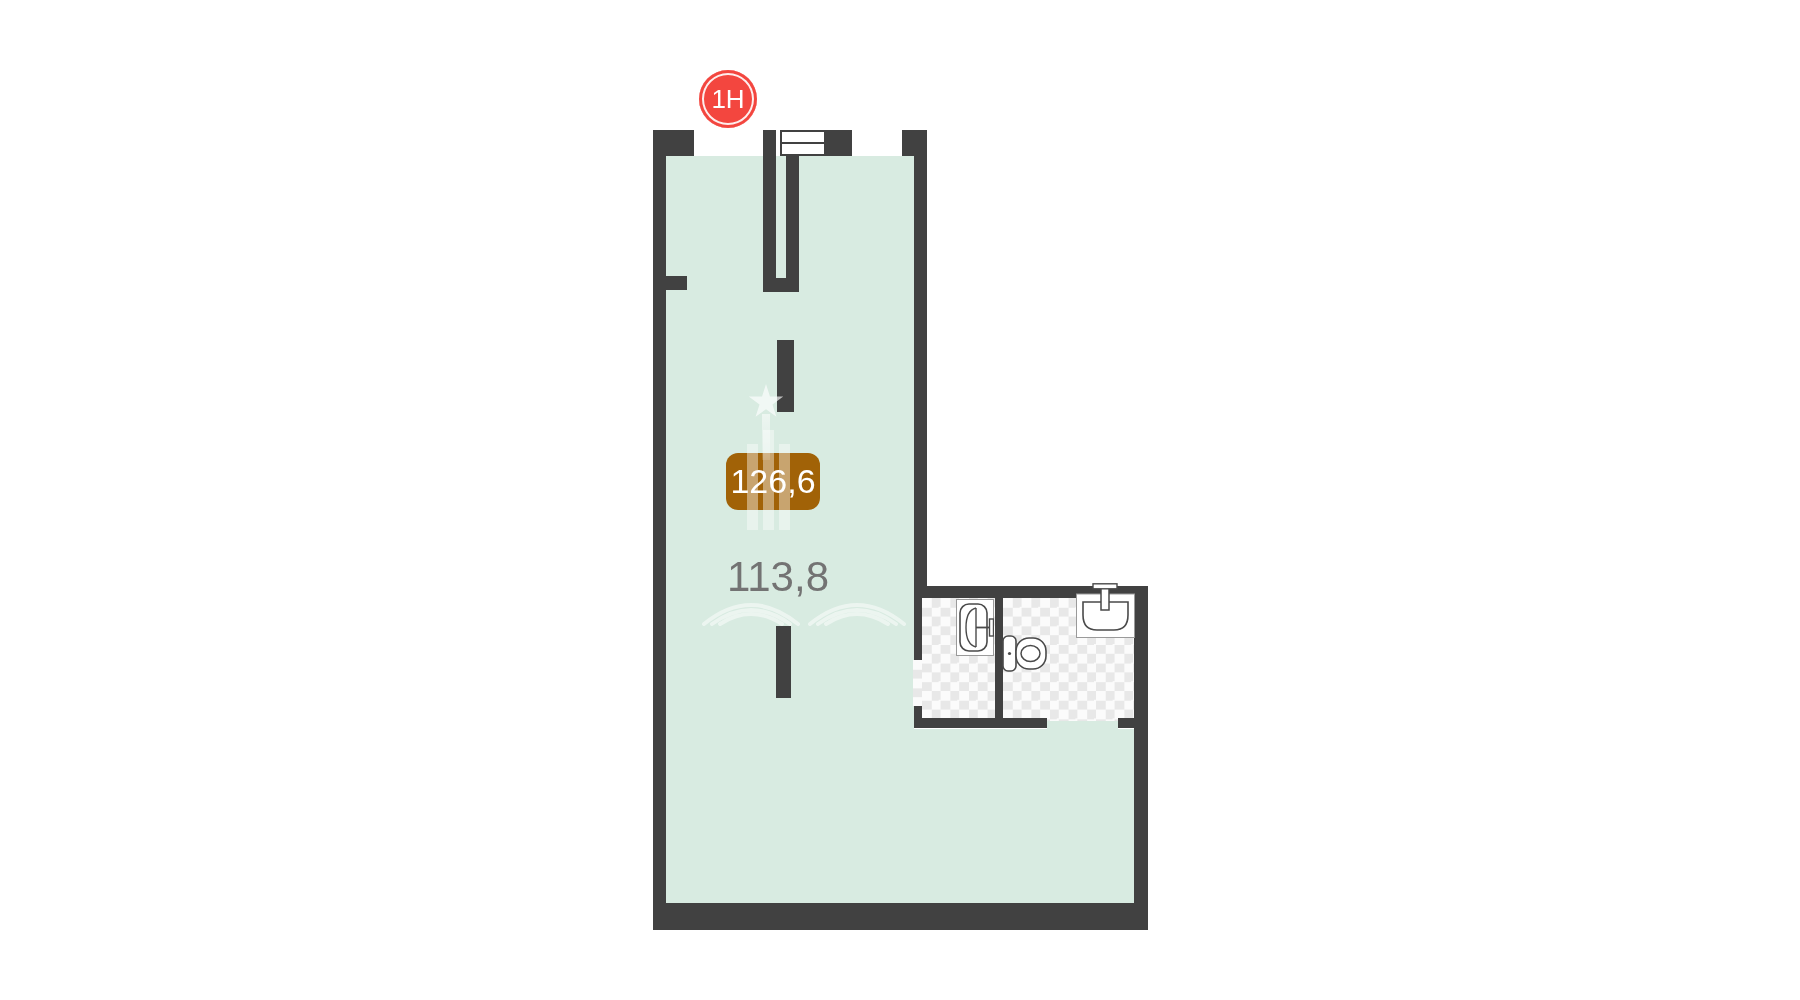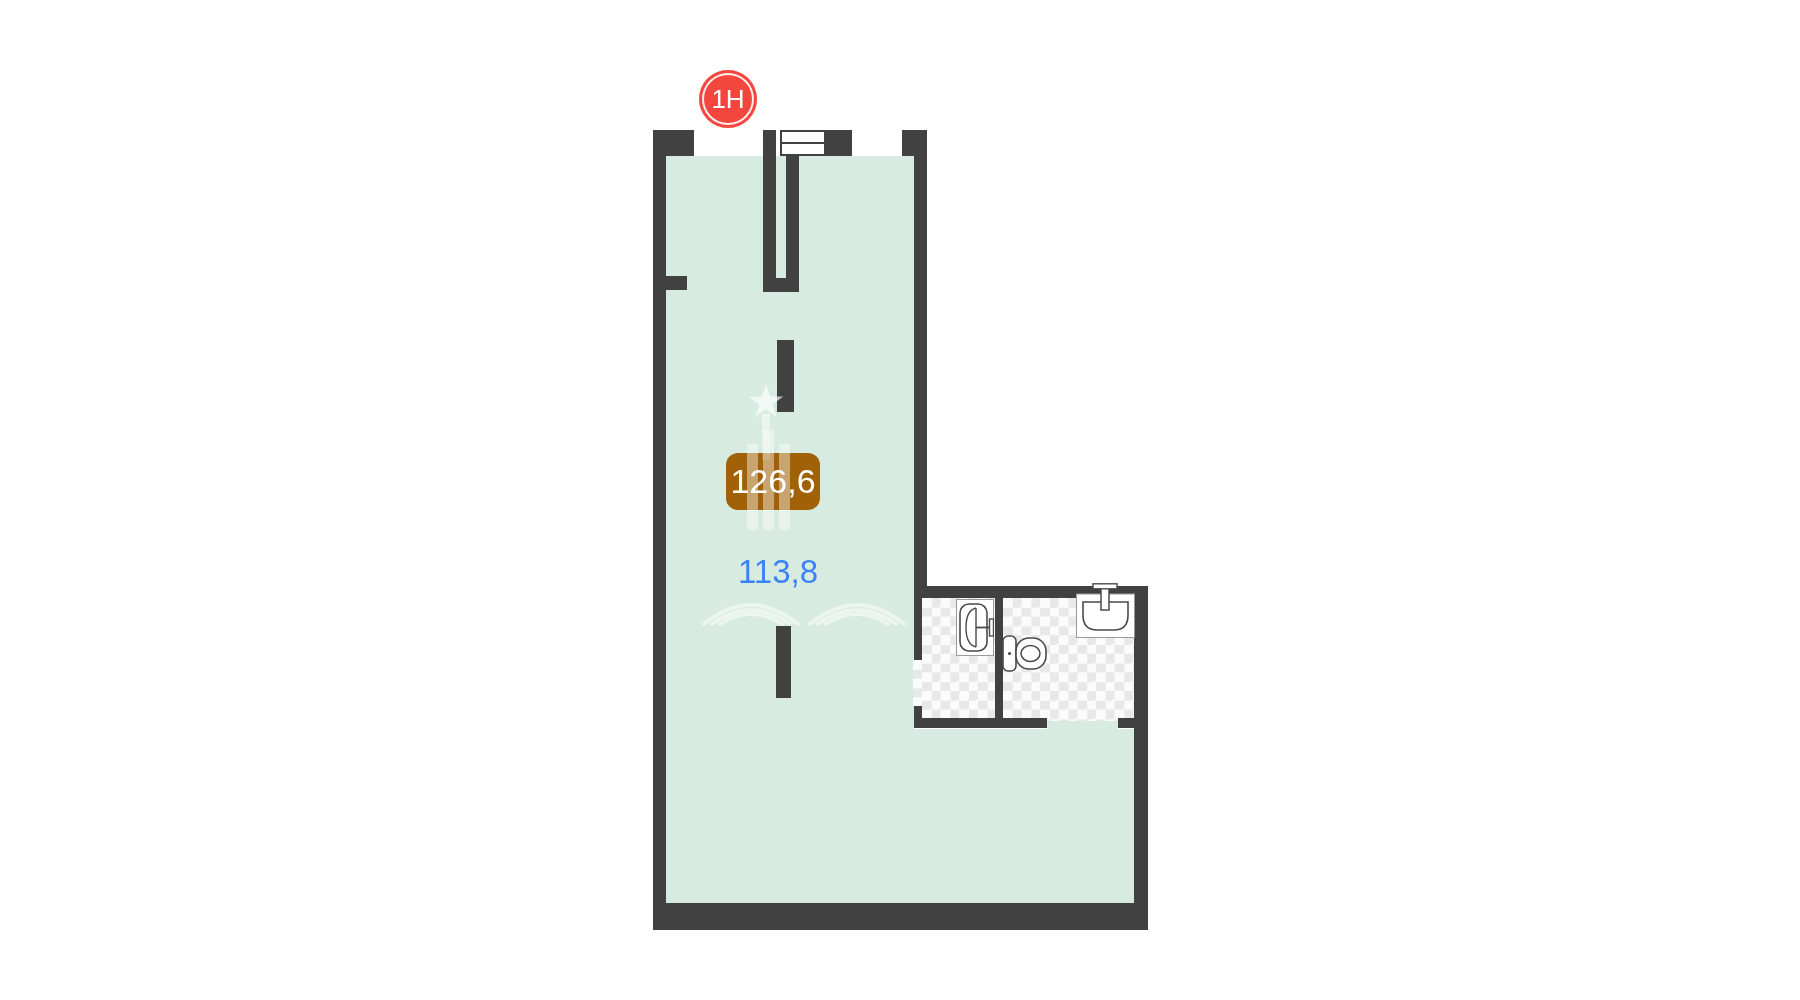--- a/index.html
+++ b/index.html
@@ -28,21 +28,21 @@
   .wm-beam{background:linear-gradient(to bottom,rgba(255,255,255,0.55),rgba(255,255,255,0.12));}
   
   .fixture{z-index:4;}
   
   .unit-badge{width:58px;height:58px;border-radius:50%;background:#f3463f;z-index:6;
     box-shadow:inset 0 0 0 3px #f3463f, inset 0 0 0 5px rgba(255,255,255,0.9);
     display:flex;align-items:center;justify-content:center;color:#ffffff;font-size:26px;cursor:pointer;}
   .area-badge{width:94px;height:57px;border-radius:12px;background:#a16207;z-index:4;cursor:pointer;}
   .area-badge .txt{position:absolute;inset:0;display:flex;align-items:center;justify-content:center;
     color:#ffffff;font-size:34px;z-index:7;}
-  .sec-area{width:140px;text-align:center;font-size:33px;color:#3b82f6;z-index:6;}
+  .sec-area{width:140px;text-align:center;font-size:42px;color:#737373;z-index:6;}
 </style>
 </head>
 <body>
 
 <div id="screen">
 
   <div class="abs room" style="left:666px;top:156px;width:248px;height:747px;"></div>
   <div class="abs room" style="left:914px;top:729px;width:220px;height:174px;"></div>
   <div class="abs room" style="left:1047px;top:718px;width:71px;height:11px;"></div>
   <div class="abs checker" style="left:922px;top:598px;width:73px;height:123px;"></div>

